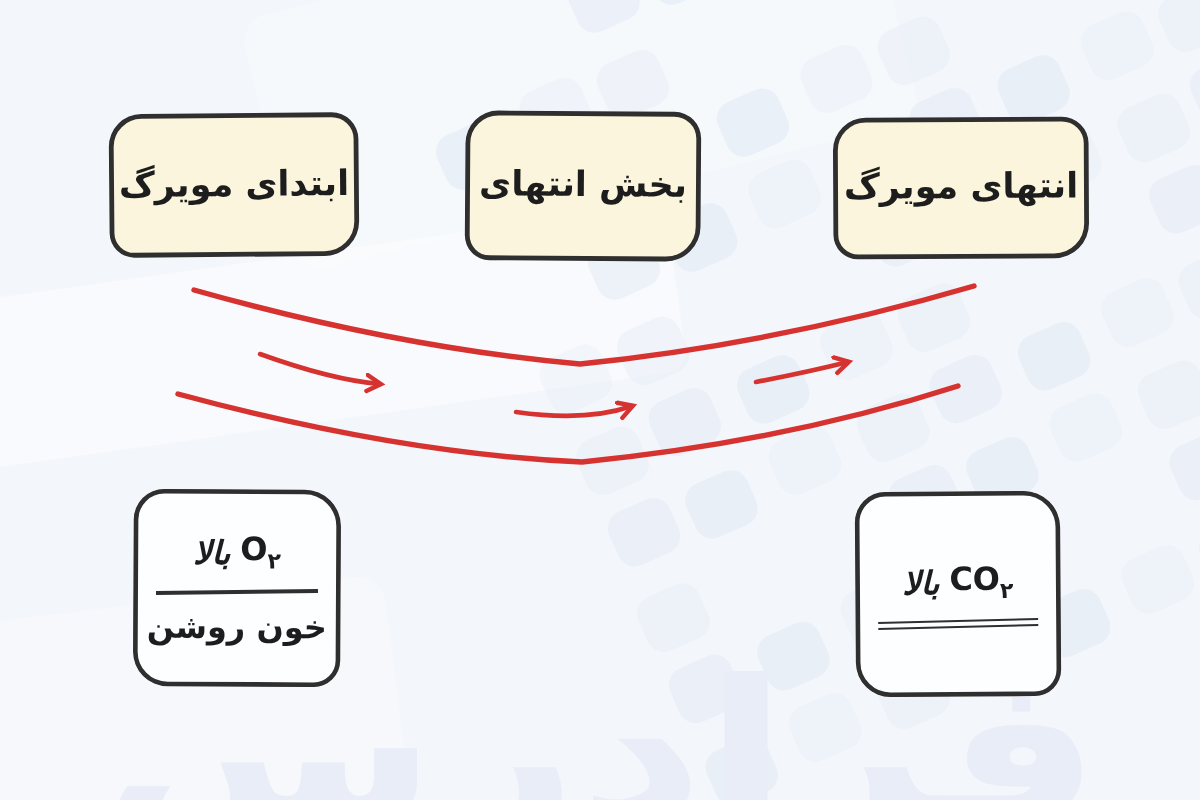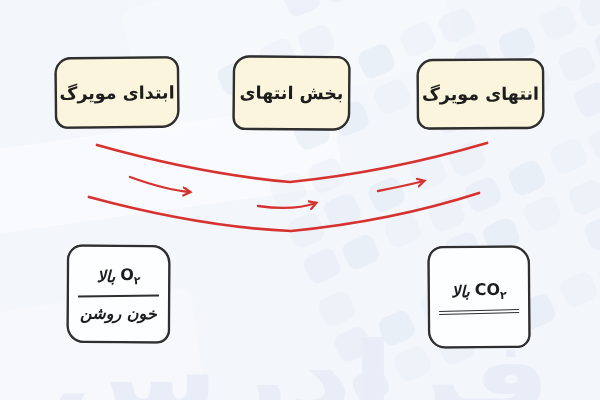--- a/index.html
+++ b/index.html
@@ -42,21 +42,21 @@
     box-shadow:0 0 0 0.3px var(--c-node_border);
   }
   .info-1{left:67px;top:245px;width:103px;height:98px;transform:rotate(0.3deg);}
   .info-2{left:428px;top:246px;width:102px;height:102px;transform:rotate(-0.4deg);}
   .gas-line{display:flex;align-items:center;direction:rtl;}
   .gas-formula{direction:ltr;unicode-bidi:embed;}
   .gas-formula sub{font-size:11px;}
   .gas-suffix{margin-right:5px;font-style:italic;}
   .divider{width:82%;border-top:2px solid var(--c-node_border);transform:rotate(-1deg);}
   .divider.double{height:4px;border-top:1.6px solid var(--c-node_border);border-bottom:1.2px solid var(--c-node_border);}
-  .blood-label{white-space:nowrap;font-style:italic;}
+  .blood-label{white-space:nowrap;}
 </style>
 </head>
 <body>
 
 <div class="stage">
 
   <svg class="bg-svg" viewBox="0 0 600 400" aria-hidden="true">
     <g fill="#ffffff">
       <rect x="-30" y="128" width="370" height="84" rx="10" opacity="0.45" transform="rotate(-8 150 170)"></rect>
       <rect x="130" y="-30" width="320" height="130" rx="14" opacity="0.30" transform="rotate(-14 290 35)"></rect>

